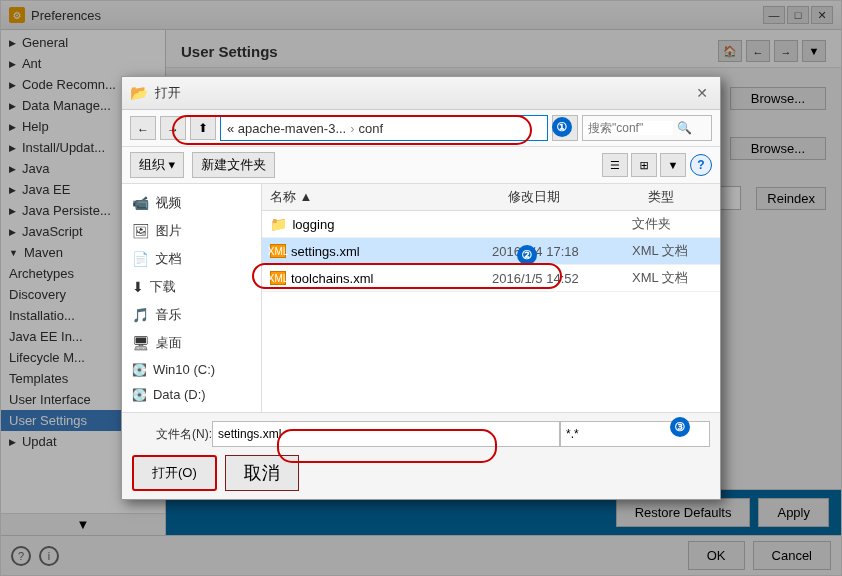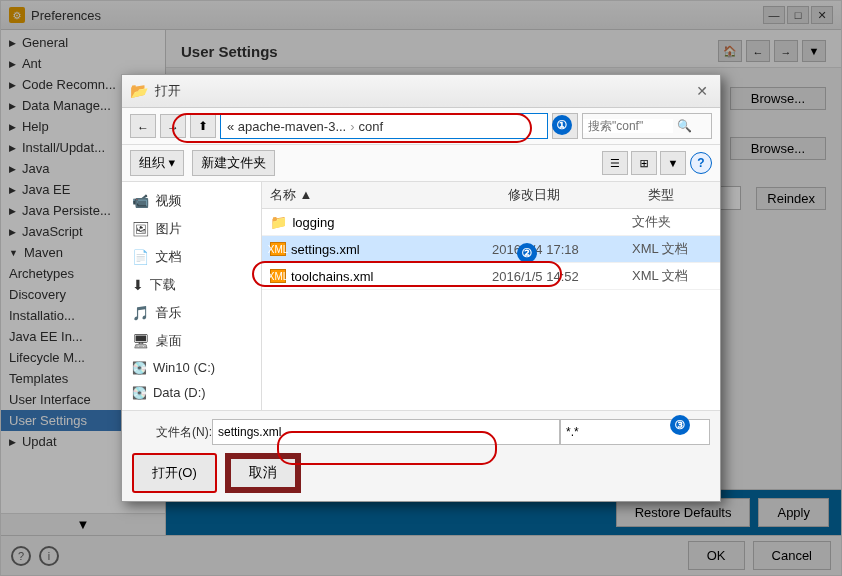--- a/index.html
+++ b/index.html
@@ -265,21 +265,21 @@
       display: flex;
       flex-direction: column;
       gap: 8px;
     }
     .dialog-footer-row { display: flex; align-items: center; }
     .footer-label { width: 80px; font-size: 12px; color: #333; text-align: right; }
     .footer-filename { flex: 1; height: 26px; padding: 2px 5px; border: 1px solid #bbb; font-size: 12px; }
     .footer-filetype { width: 150px; height: 26px; padding: 2px 5px; border: 1px solid #bbb; font-size: 12px; }
     .dialog-action-btns { display: flex; justify-content: flex-start; gap: 8px; }
     .dialog-open-btn { padding: 5px 18px; background: #e8e8e8; border: 2px solid #cc0000; cursor: pointer; font-size: 13px; border-radius: 3px; }
-    .dialog-cancel-btn { padding: 5px 18px; background: #e8e8e8; border: 6px solid #7f1d1d; cursor: pointer; font-size: 14px; }
+    .dialog-cancel-btn { padding: 5px 18px; background: #e8e8e8; border: 1px solid #7f1d1d; cursor: pointer; font-size: 18px; }
   </style>
 </head>
 <body>
 
 <div class="prefs-window">
 
   <div class="prefs-titlebar">
     <div class="prefs-titlebar-icon">⚙</div>
     <span class="prefs-title">Preferences</span>
     <div class="titlebar-btns">

